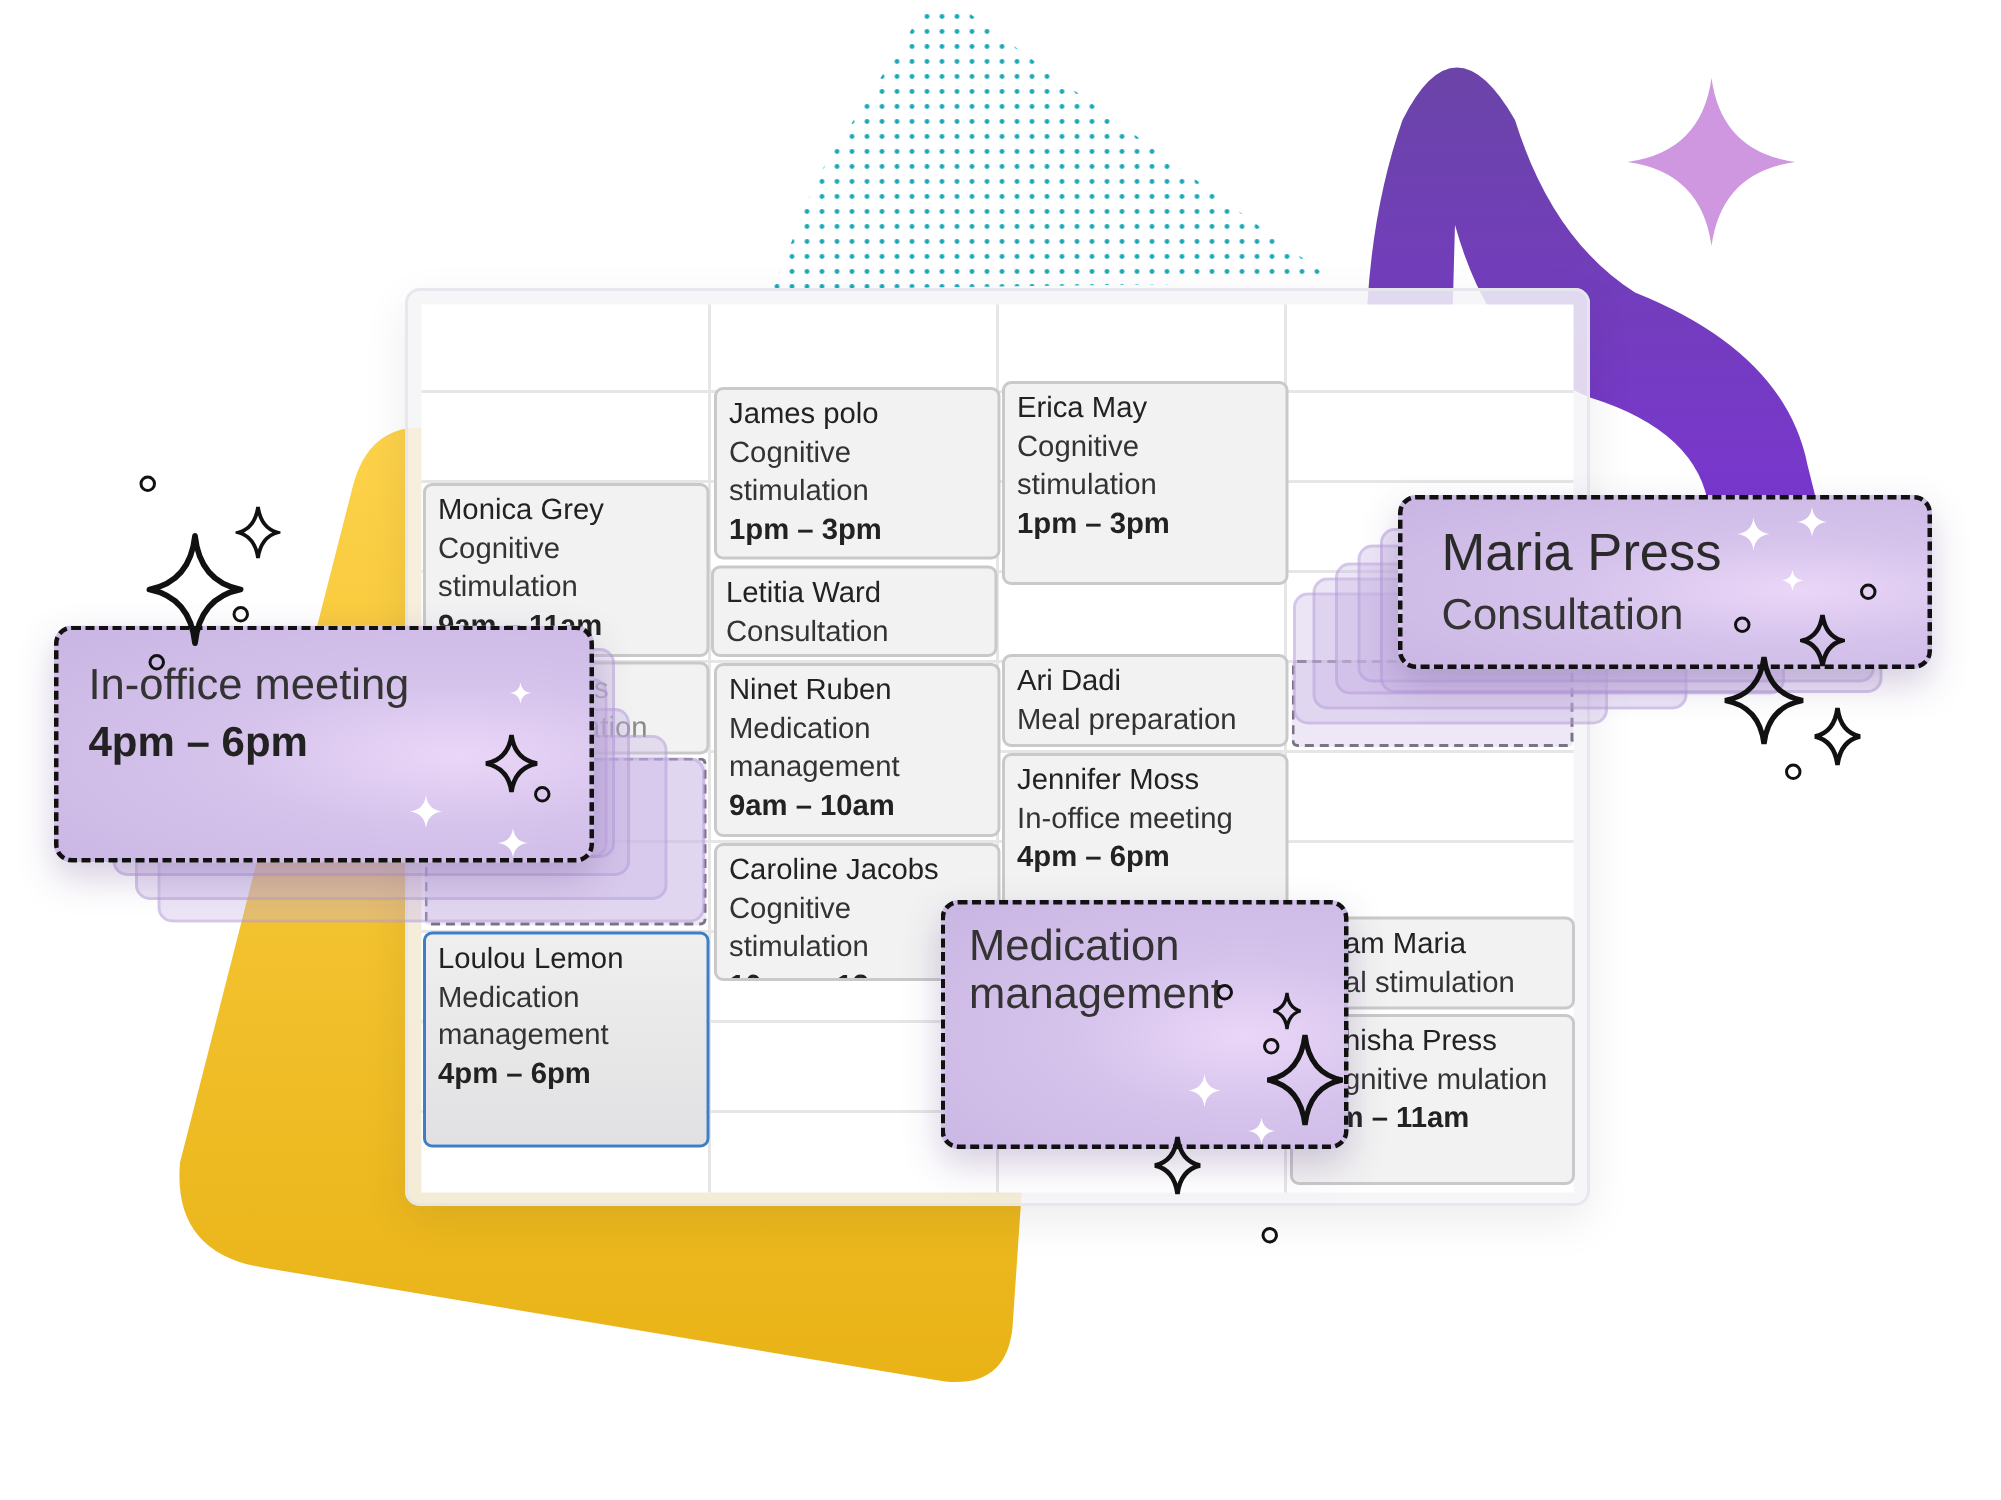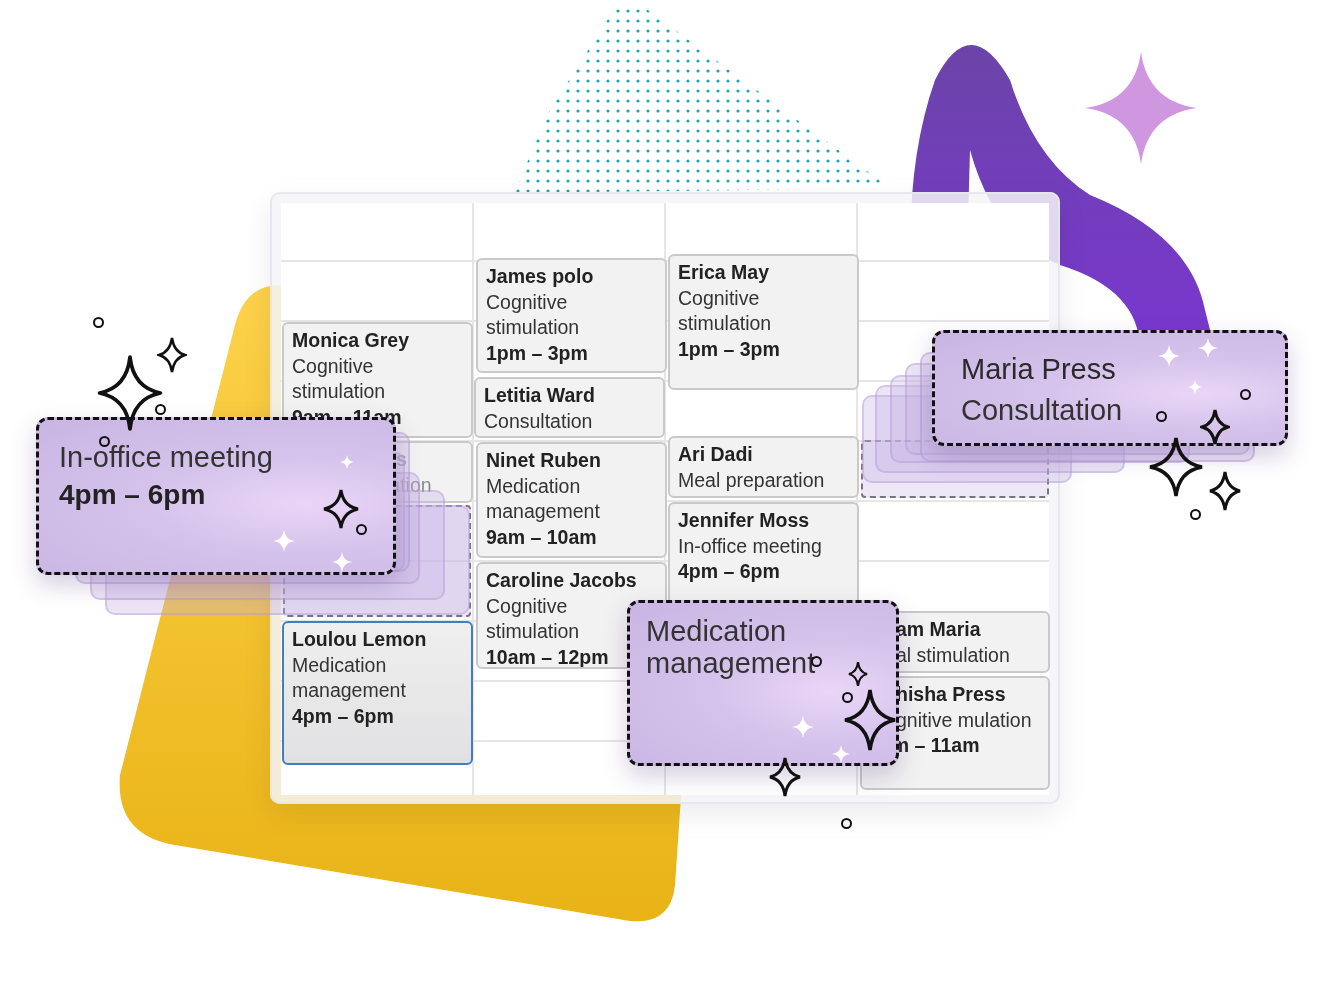--- a/index.html
+++ b/index.html
@@ -10,30 +10,30 @@
   #yellow { left:115px; top:285px; width:600px; height:640px; }
   #purple { left:860px; top:20px; width:400px; height:330px; }
   #big-sparkle { left:1085px; top:52px; width:112px; height:112px; }
   
   #calendar { left:270px; top:192px; width:790px; height:612px; border-radius:10px; background:rgba(245,245,248,0.85); box-shadow:0 0 0 2px rgba(230,230,235,0.9) inset, 0 10px 30px rgba(0,0,0,0.08); }
   #grid { left:281px; top:203px; width:768px; height:592px; background:#ffffff; }
   .vline { position:absolute; top:0; bottom:0; width:2px; background:#e6e6e6; }
   .hline { position:absolute; left:0; right:0; height:2px; background:#e6e6e6; }
   
   .event { position:absolute; background:#f2f2f2; border:2px solid #c9c9c9; border-radius:6px; box-sizing:border-box; padding:4px 8px; overflow:hidden; font-size:19.5px; line-height:25.5px; color:#2a2a2a; }
-  .event .ename { font-weight:bold; color:#222; }
+  .event .ename { font-weight:normal; color:#222; }
   .event .etype { color:#333; font-weight:300; }
   .event .etime { font-weight:bold; color:#222; }
   .event.selected { border-color:#3f7ec4; background:linear-gradient(180deg,#efefef,#e1e1e3); }
   
   .ghost { position:absolute; border-radius:10px; background:rgba(200,180,230,0.35); border:2px solid rgba(170,140,210,0.35); box-sizing:border-box; }
   .ghost-dash { position:absolute; border:2px dashed #7a7482; border-radius:4px; box-sizing:border-box; background:rgba(205,190,230,0.35); }
   
   .drag { position:absolute; box-sizing:border-box; border:3px dashed #111; border-radius:12px; background:radial-gradient(ellipse at 75% 55%, #ead6f7 0%, #d6c3ec 40%, #c8b5e2 100%); box-shadow:0 10px 24px rgba(90,60,130,0.25); color:#2a2a2a; }
-  .drag .dname { font-size:29px; line-height:40px; }
+  .drag .dname { font-size:35px; line-height:40px; }
   .drag .dtype { font-size:29px; line-height:38px; font-weight:300; color:#333; }
   .drag .dtime { font-size:28px; line-height:38px; font-weight:bold; color:#222; }
   .spark { position:absolute; }
   .ring { position:absolute; width:7px; height:7px; border:2px solid #111; border-radius:50%; box-sizing:content-box; }
 </style>
 </head>
 <body>
 
 <svg id="dots" class="abs" viewBox="0 0 380 190">
   <defs>
@@ -113,21 +113,21 @@
 <div class="event" style="left:476px;top:442px;width:191px;height:116px">
   <div class="ename">Ninet Ruben</div>
   <div class="etype">Medication management</div>
   <div class="etime">9am – 10am</div>
 </div>
 <div class="event" style="left:668px;top:502px;width:191px;height:116px">
   <div class="ename">Jennifer Moss</div>
   <div class="etype">In-office meeting</div>
   <div class="etime">4pm – 6pm</div>
 </div>
-<div class="event" style="left:476px;top:562px;width:191px;height:107px">
+<div class="event" style="left:476px;top:562px;width:191px;height:92px">
   <div class="ename">Caroline Jacobs</div>
   <div class="etype">Cognitive stimulation</div>
   <div class="etime">10am – 12pm</div>
 </div>
 <div class="event selected" style="left:282px;top:621px;width:191px;height:144px">
   <div class="ename">Loulou Lemon</div>
   <div class="etype">Medication management</div>
   <div class="etime">4pm – 6pm</div>
 </div>
 <div class="event" style="left:860px;top:611px;width:190px;height:62px;padding-left:34px">

